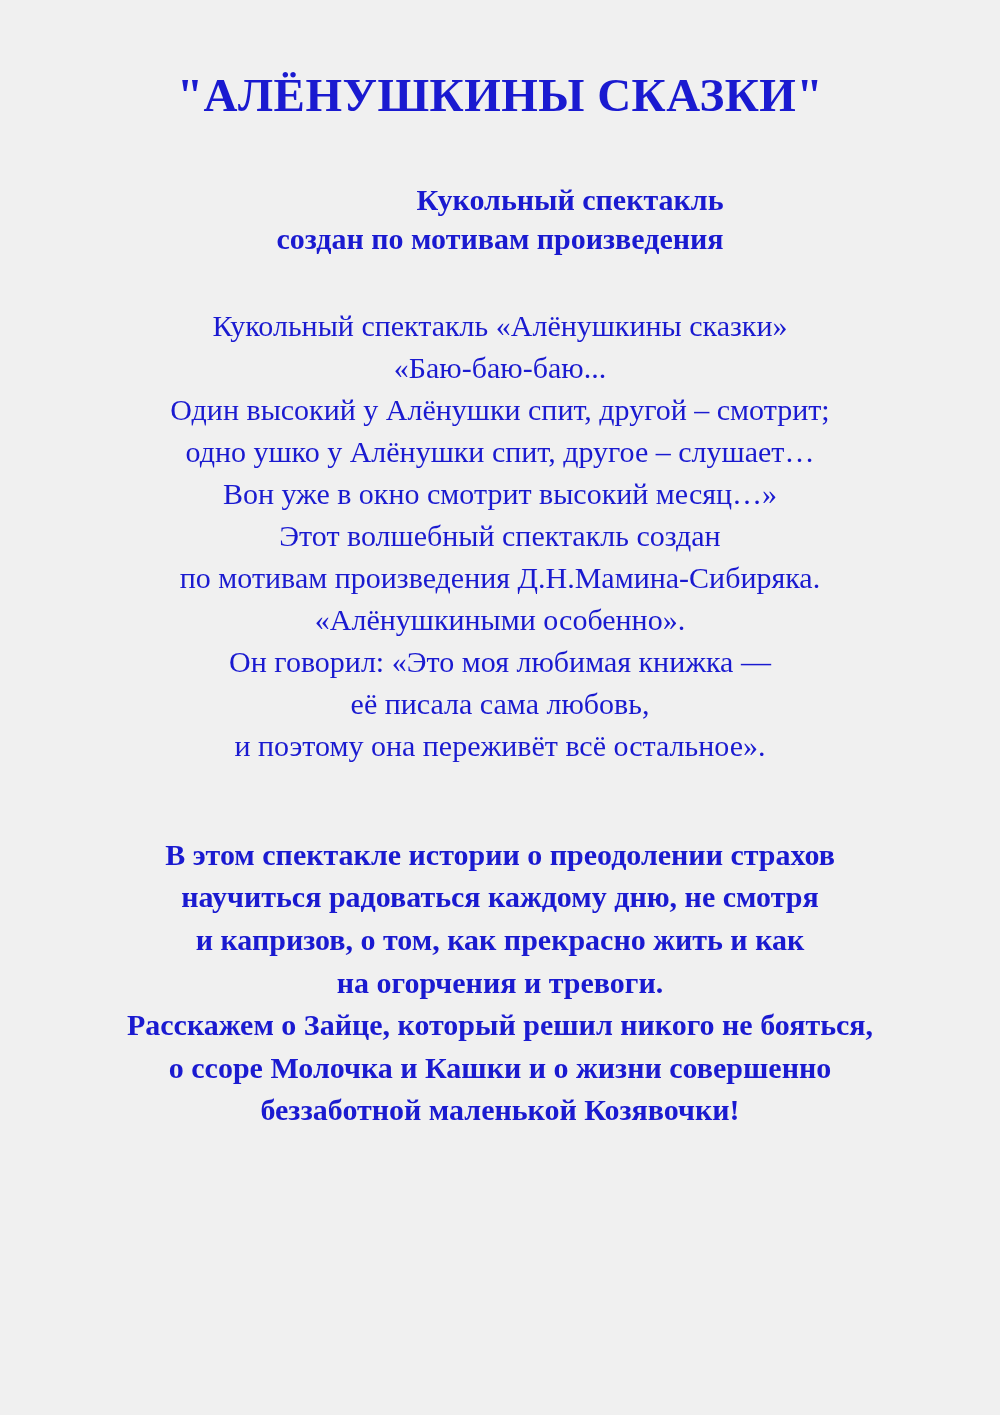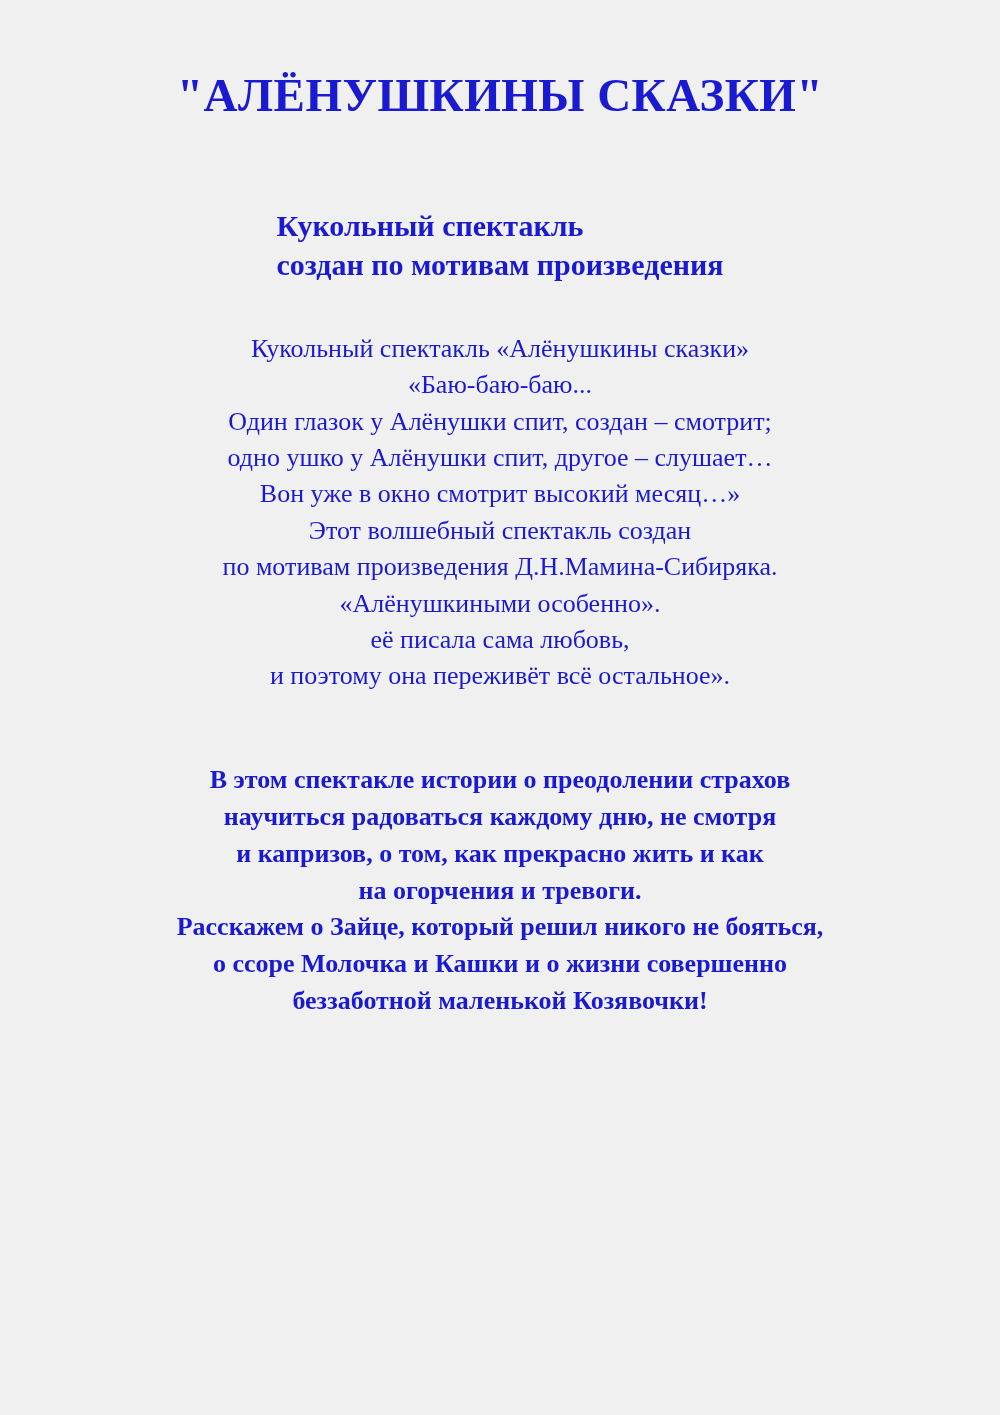--- a/index.html
+++ b/index.html
@@ -31,31 +31,31 @@
     color: #1a1ad0;
     text-align: center;
     margin: 0;
     line-height: 1.1;
   }
   .subtitle {
     font-family: "Liberation Serif", serif;
     font-weight: bold;
     font-size: 30px;
     color: #1a1ad0;
-    text-align: left;
+    text-align: right;
     line-height: 1.32;
-    margin-top: 84px;
+    margin-top: 58px;
   }
   .subtitle .line {
     display: block;
     white-space: nowrap;
   }
   .body-block {
     font-family: "Liberation Serif", serif;
-    font-size: 26px;
+    font-size: 30px;
     color: #1a1ad0;
     text-align: center;
     line-height: 1.40;
     margin-top: 46px;
   }
   .body-block.second {
     font-weight: bold;
     margin-top: 67px;
     line-height: 1.42;
   }
@@ -72,26 +72,27 @@
   <h1 class="title">"АЛЁНУШКИНЫ СКАЗКИ"</h1>
 
   <div class="subtitle">
     <span class="line">Кукольный спектакль</span>
     <span class="line">создан по мотивам произведения</span>
   </div>
 
   <div class="body-block first">
     <span class="line">Кукольный спектакль «Алёнушкины сказки»</span>
     <span class="line">«Баю-баю-баю...</span>
-    <span class="line">Один глазок у Алёнушки спит, создан – смотрит;</span>
+    <span class="line">Один высокий у Алёнушки спит, другой – смотрит;</span>
     <span class="line">одно ушко у Алёнушки спит, другое – слушает…</span>
     <span class="line">Вон уже в окно смотрит высокий месяц…»</span>
     <span class="line">Этот волшебный спектакль создан</span>
     <span class="line">по мотивам произведения Д.Н.Мамина-Сибиряка.</span>
     <span class="line">«Алёнушкиными особенно».</span>
+    <span class="line">Он говорил: «Это моя любимая книжка —</span>
     <span class="line">её писала сама любовь,</span>
     <span class="line">и поэтому она переживёт всё остальное».</span>
   </div>
 
   <div class="body-block second">
     <span class="line">В этом спектакле истории о преодолении страхов</span>
     <span class="line">научиться радоваться каждому дню, не смотря</span>
     <span class="line">и капризов, о том, как прекрасно жить и как</span>
     <span class="line">на огорчения и тревоги.</span>
     <span class="line">Расскажем о Зайце, который решил никого не бояться,</span>

